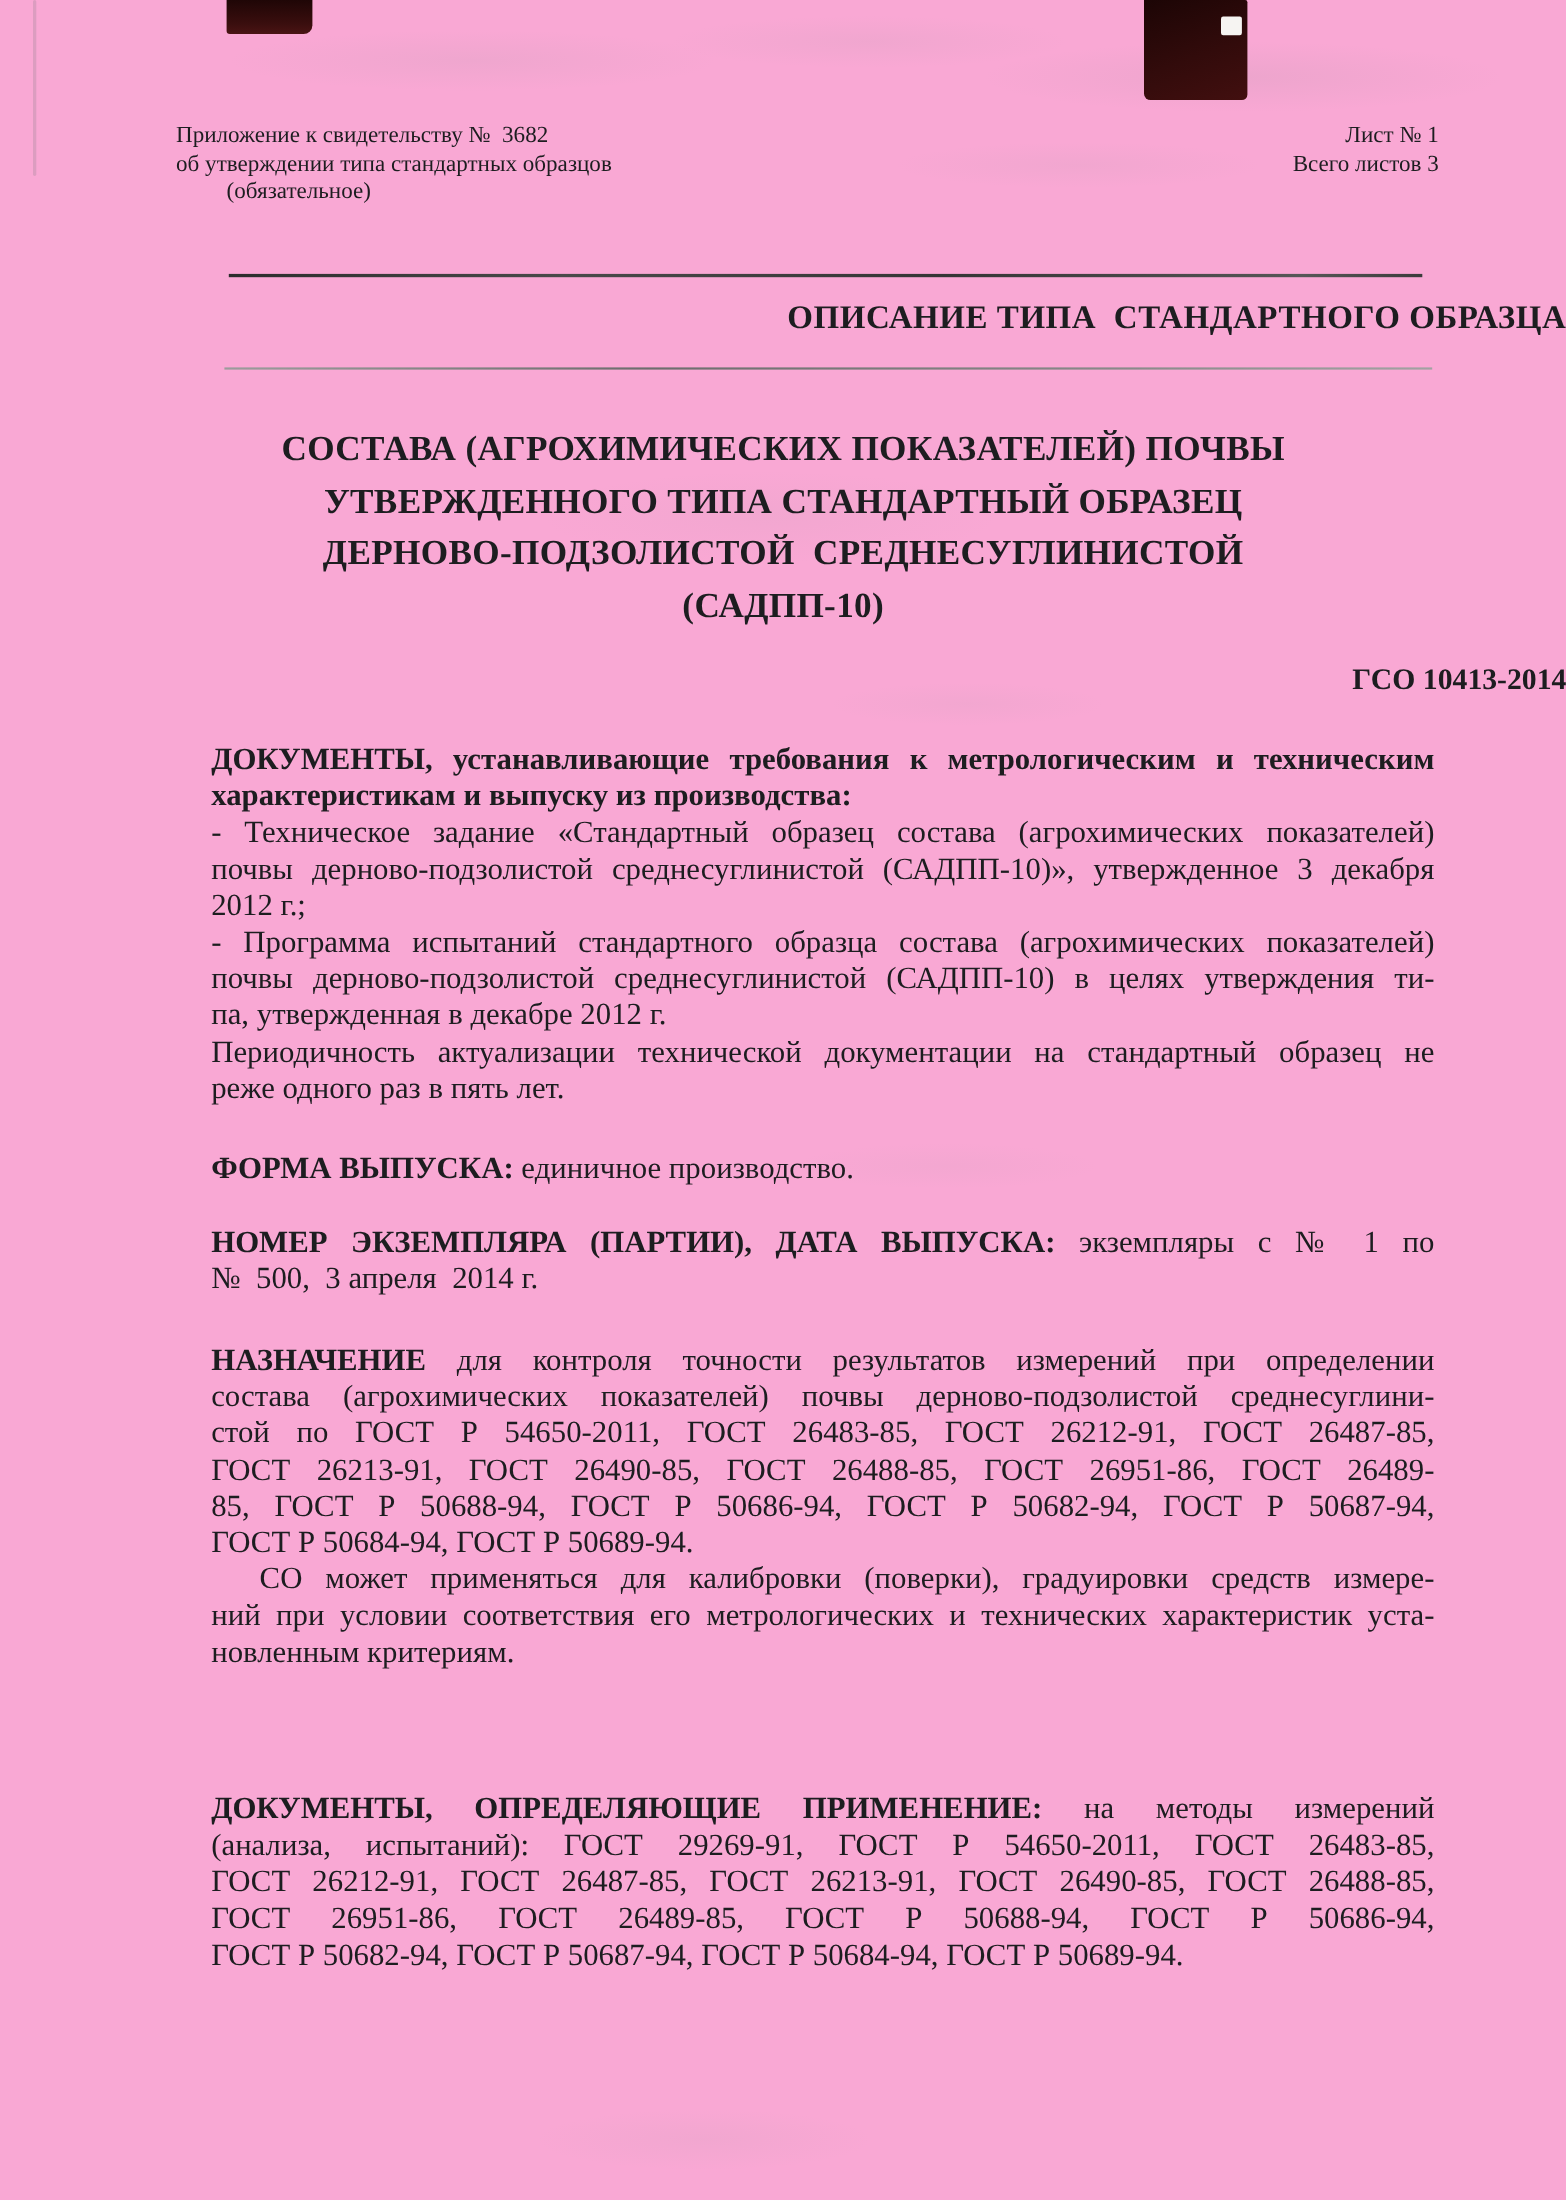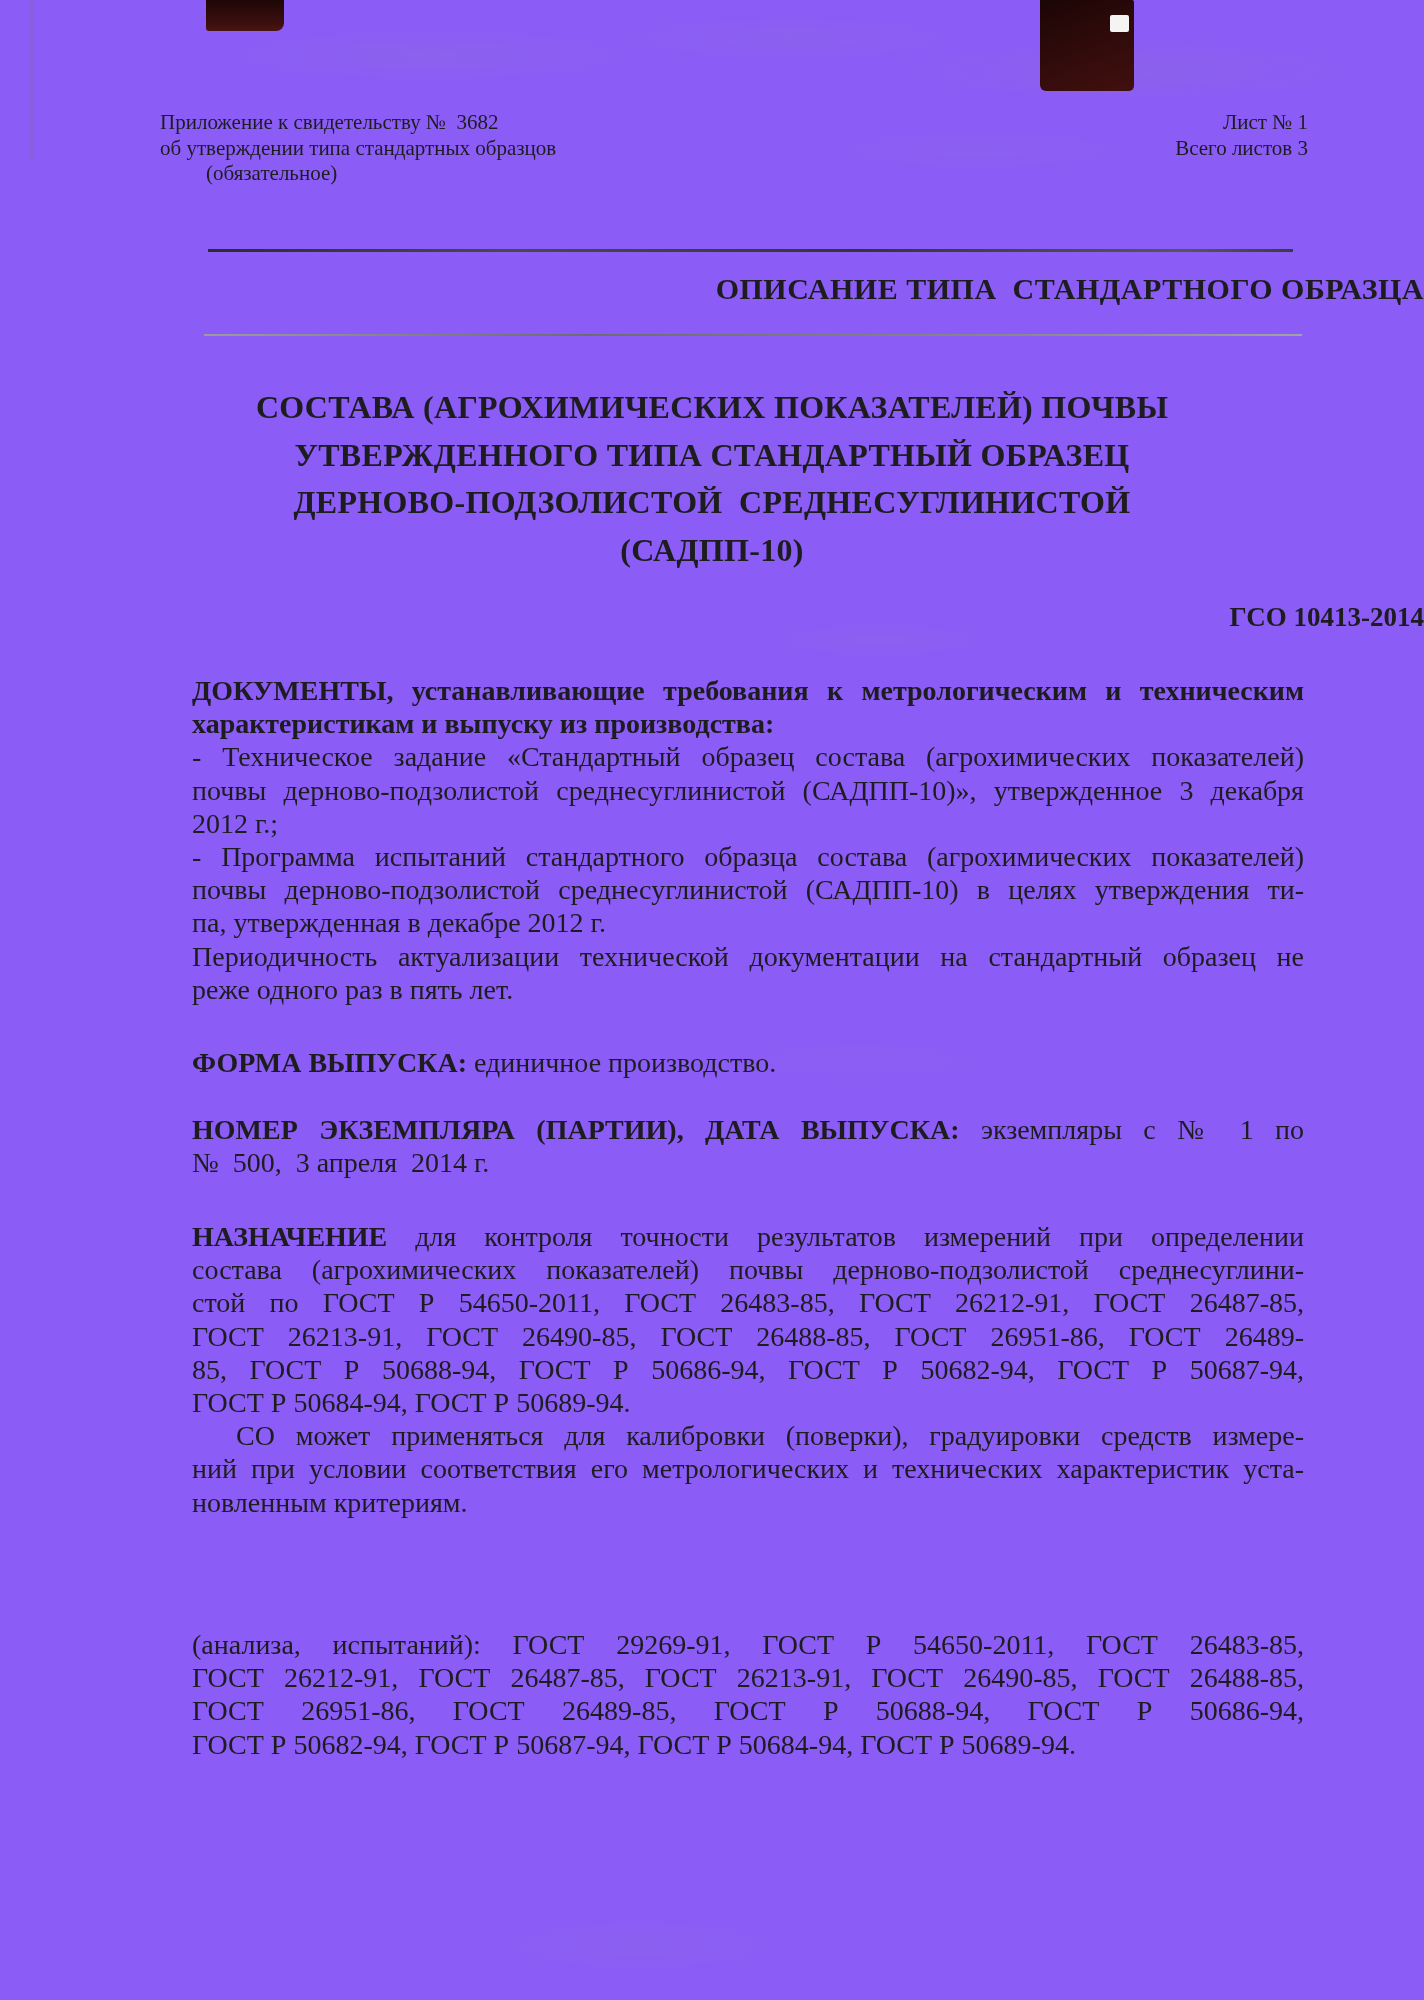--- a/index.html
+++ b/index.html
@@ -1,19 +1,19 @@
 <!DOCTYPE html>
 <html lang="ru"><head>
 <meta charset="utf-8">
 <style>
   html,body{margin:0;padding:0;background:#e9e9e9;}
   .page{
     position:relative;
     width:1424px;height:2000px;
-    background:#8b5cf6;
+    background:#f9a8d4;
     font-family:"Liberation Serif","DejaVu Serif",serif;
     color:#1d1d20;
     overflow:hidden;
   }
   
   .noise{
     position:absolute;inset:0;pointer-events:none;
     background:
       radial-gradient(ellipse 320px 40px at 430px 55px, rgba(150,150,158,.10), transparent 70%),
       radial-gradient(ellipse 260px 34px at 790px 38px, rgba(150,150,158,.09), transparent 70%),
@@ -150,19 +150,22 @@
     <div class="j">ГОСТ 26213-91, ГОСТ 26490-85, ГОСТ 26488-85, ГОСТ 26951-86, ГОСТ 26489-</div>
     <div class="j">85, ГОСТ Р 50688-94, ГОСТ Р 50686-94, ГОСТ Р 50682-94, ГОСТ Р 50687-94,</div>
     <div>ГОСТ Р 50684-94, ГОСТ Р 50689-94.</div>
     <div class="j ind">СО может применяться для калибровки (поверки), градуировки средств измере-</div>
     <div class="j">ний при условии соответствия его метрологических и технических характеристик уста-</div>
     <div>новленным критериям.</div>
   </div>
 
 
   <div class="sec sec-docuse">
+    <div class="j">
+      <span class="b">ДОКУМЕНТЫ, ОПРЕДЕЛЯЮЩИЕ ПРИМЕНЕНИЕ:</span><span> на методы измерений</span>
+    </div>
     <div class="j">(анализа, испытаний): ГОСТ 29269-91, ГОСТ Р 54650-2011, ГОСТ 26483-85,</div>
     <div class="j">ГОСТ 26212-91, ГОСТ 26487-85, ГОСТ 26213-91, ГОСТ 26490-85, ГОСТ 26488-85,</div>
     <div class="j">ГОСТ 26951-86, ГОСТ 26489-85, ГОСТ Р 50688-94, ГОСТ Р 50686-94,</div>
     <div>ГОСТ Р 50682-94, ГОСТ Р 50687-94, ГОСТ Р 50684-94, ГОСТ Р 50689-94.</div>
   </div>
 
 </div>
 
 </body></html>

